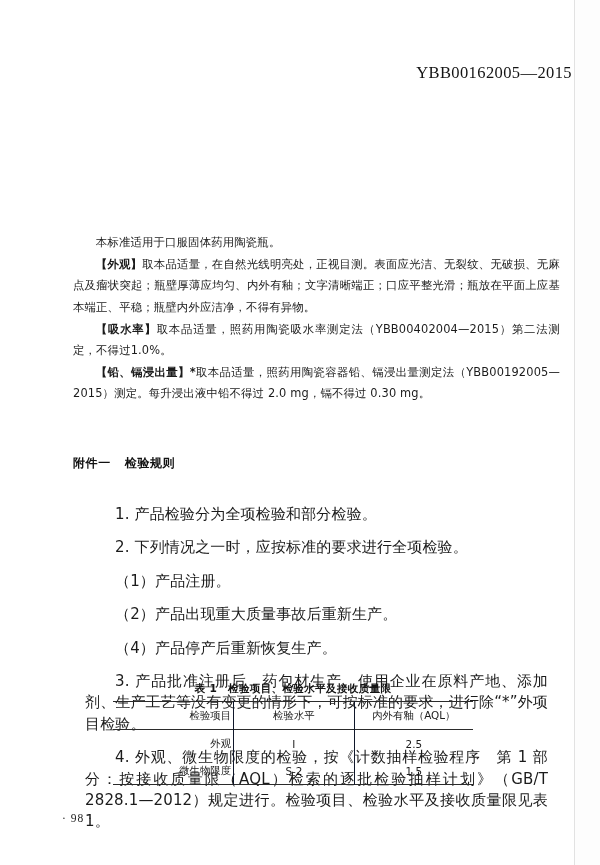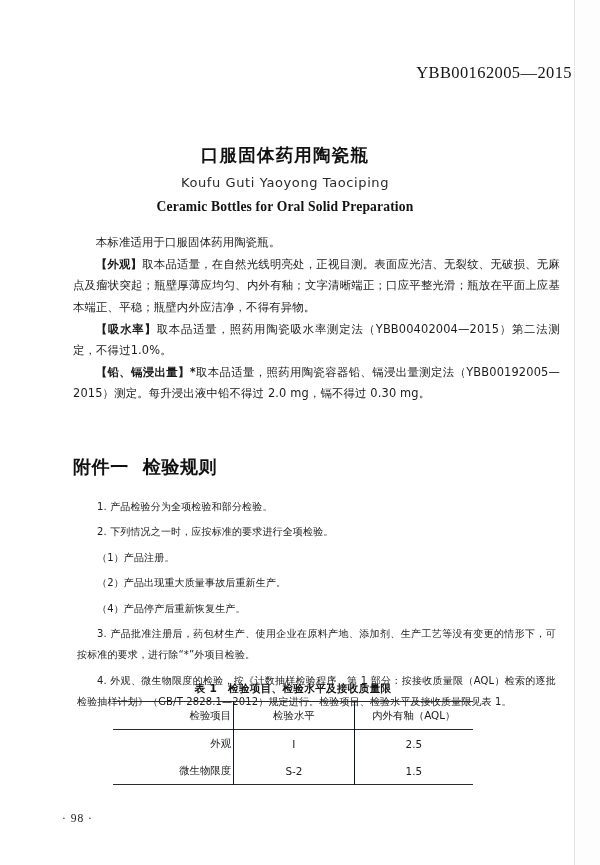--- a/index.html
+++ b/index.html
@@ -106,37 +106,37 @@
     letter-spacing: 0.15px;
   }
   .lead { font-weight: bold; }
 
   
   .appendix-title {
     position: absolute;
     left: 73px;
     top: 455px;
     font-family: "DejaVu Sans", "Liberation Sans", sans-serif;
-    font-size: 18px;
+    font-size: 12px;
     font-weight: bold;
     letter-spacing: 0.6px;
     color: #111111;
   }
   .appendix-title .gap { display: inline-block; width: 14px; }
 
   .rules-block {
     position: absolute;
     left: 73px;
     top: 492px;
     width: 487px;
   }
   p.rule {
-    margin: 4px;
-    font-family: "DejaVu Sans", "Liberation Sans", sans-serif;
-    font-size: 10px;
+    margin: 12px;
+    font-family: "DejaVu Sans", "Liberation Sans", sans-serif;
+    font-size: 15px;
     line-height: 21.4px;
     color: #1b1b1b;
     text-align: justify;
     text-justify: inter-character;
     text-indent: 2em;
     letter-spacing: 0.15px;
   }
 
   
   .table-wrap {
@@ -190,25 +190,20 @@
 </head>
 <body>
 
 <div class="page-edge2"></div>
 <div class="page-edge"></div>
 
 <div class="sheet">
 
   <div class="std-number">YBB00162005—2015</div>
 
-  <div class="title-block">
-    <div class="title-cn">口服固体药用陶瓷瓶</div>
-    <div class="title-py">Koufu Guti Yaoyong Taociping</div>
-    <div class="title-en">Ceramic Bottles for Oral Solid Preparation</div>
-  </div>
 
   <div class="body-block">
 
     <p class="para">本标准适用于口服固体药用陶瓷瓶。</p>
 
     <p class="para"><span class="lead">【外观】</span><span>取本品适量，在自然光线明亮处，正视目测。表面应光洁、无裂纹、无破损、无麻点及瘤状突起；瓶壁厚薄应均匀、内外有釉；文字清晰端正；口应平整光滑；瓶放在平面上应基本端正、平稳；瓶壁内外应洁净，不得有异物。</span></p>
 
     <p class="para"><span class="lead">【吸水率】</span><span>取本品适量，照药用陶瓷吸水率测定法（YBB00402004—2015）第二法测定，不得过1.0%。</span></p>
 
     <p class="para"><span class="lead">【铅、镉浸出量】*</span><span>取本品适量，照药用陶瓷容器铅、镉浸出量测定法（YBB00192005—2015）测定。每升浸出液中铅不得过 2.0 mg，镉不得过 0.30 mg。</span></p>

